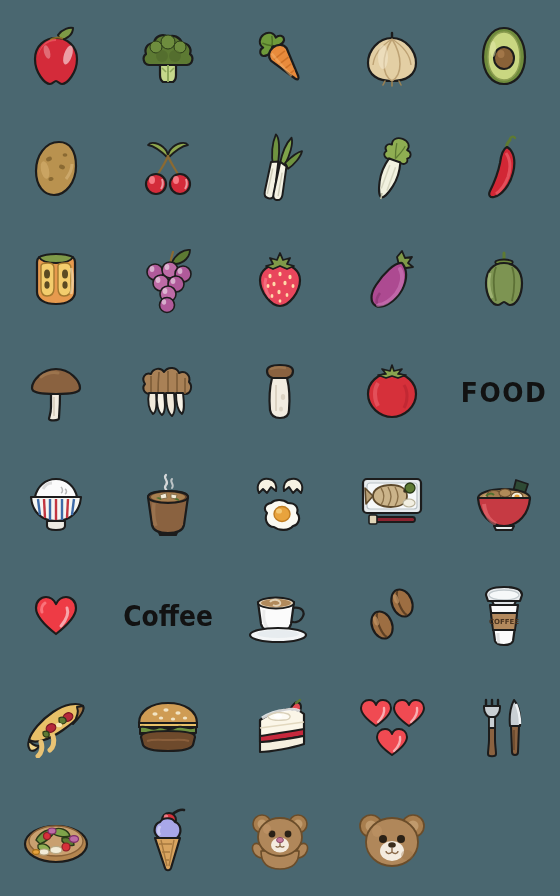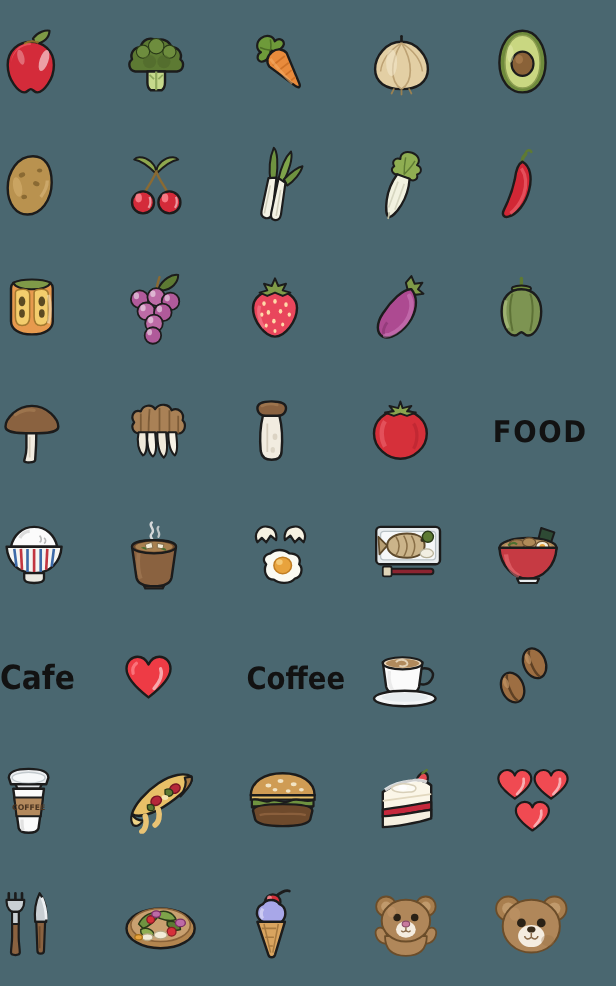--- a/index.html
+++ b/index.html
@@ -20,21 +20,21 @@
     display: grid;
     grid-template-columns: repeat(5, 112px);
     grid-template-rows: repeat(8, 112px);
     background: #4a6770;
   }
   .cell {
     width: 112px;
     height: 112px;
     display: flex;
     align-items: center;
-    justify-content: flex-start;
+    justify-content: center;
     position: relative;
   }
   .cell svg {
     display: block;
   }
   .txt {
     color: #121212;
     font-family: "DejaVu Sans", sans-serif;
     font-weight: bold;
     letter-spacing: 0.5px;
@@ -392,23 +392,20 @@
       <ellipse cx="45" cy="23" rx="6" ry="5" fill="#f4efdc" stroke="#6e5130" stroke-width="1.3"></ellipse>
       <ellipse cx="45" cy="23" rx="2.6" ry="2.4" fill="#e8a33d"></ellipse>
       <path d="M14 22 C17 19 20 19 22 21" stroke="#4d7030" stroke-width="2" fill="none"></path>
       <path d="M26 26 C29 24 32 25 33 27" stroke="#4d7030" stroke-width="1.8" fill="none"></path>
       <path d="M6 24 C7 40 18 52 32 52 C46 52 57 40 58 24 Z" fill="#c63a43" stroke="#1c1c1c" stroke-width="2.2" stroke-linejoin="round"></path>
       <path d="M12 30 C13 40 18 47 24 50" stroke="#ef7a80" stroke-width="4" opacity="0.5" fill="none"></path>
       <path d="M22 52 L42 52 L40 56 L24 56 Z" fill="#e8ecee" stroke="#1c1c1c" stroke-width="2" stroke-linejoin="round"></path>
     </svg>
   </div>
 
-  <div class="cell">
-    <span class="txt txt-cafe">Cafe</span>
-  </div>
 
   <div class="cell">
     <svg width="46" height="44" viewBox="0 0 46 44">
       <path d="M23 40 C10 30 3 22 3 14 C3 7 8 3 13 3 C17 3 21 6 23 10 C25 6 29 3 33 3 C38 3 43 7 43 14 C43 22 36 30 23 40 Z" fill="#ee3b45" stroke="#1c1c1c" stroke-width="2.2" stroke-linejoin="round"></path>
       <path d="M12 9 C9 11 8 15 9 18" stroke="#ff8a91" stroke-width="3" opacity="0.7" fill="none" stroke-linecap="round"></path>
       <path d="M34 14 C36 19 33 26 28 32" stroke="#ffffff" stroke-width="3" opacity="0.55" fill="none" stroke-linecap="round"></path>
     </svg>
   </div>
 
   <div class="cell">

